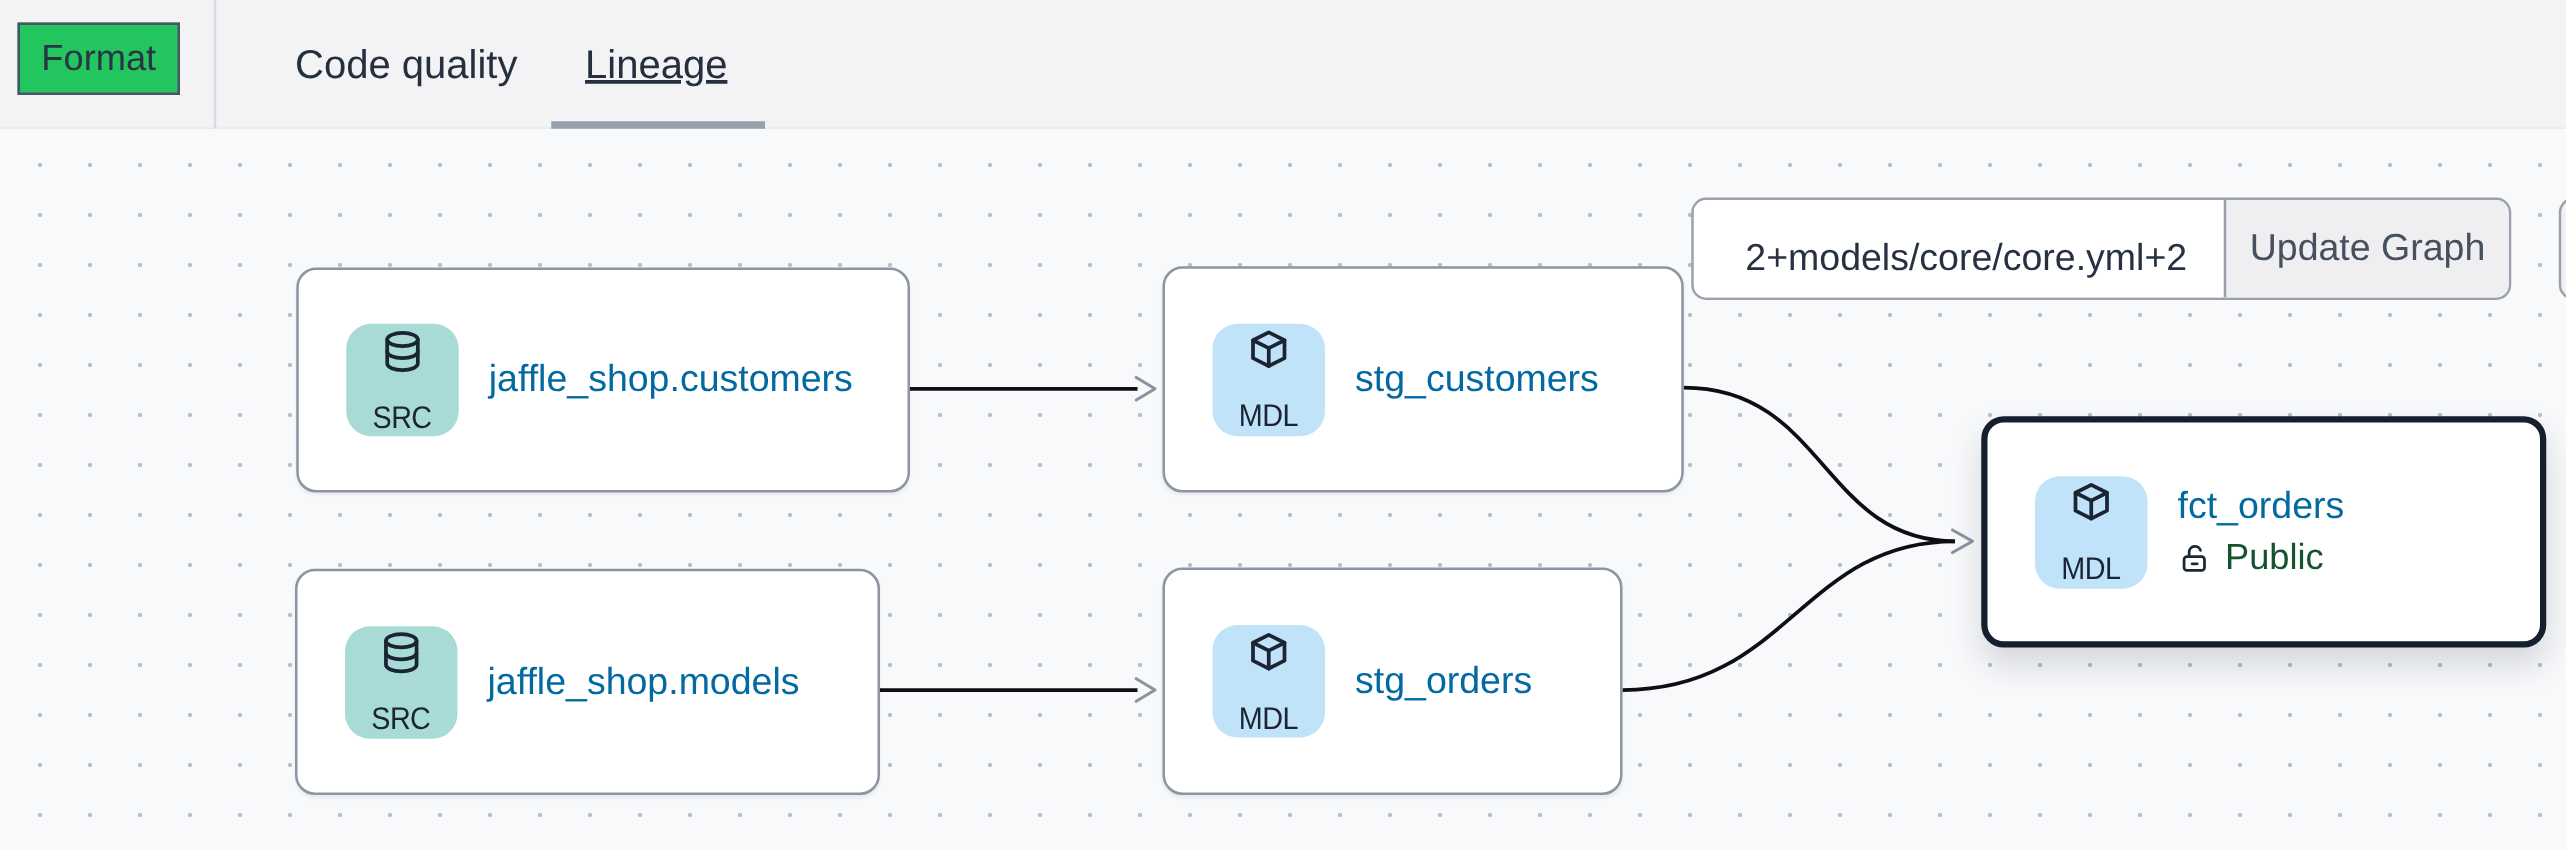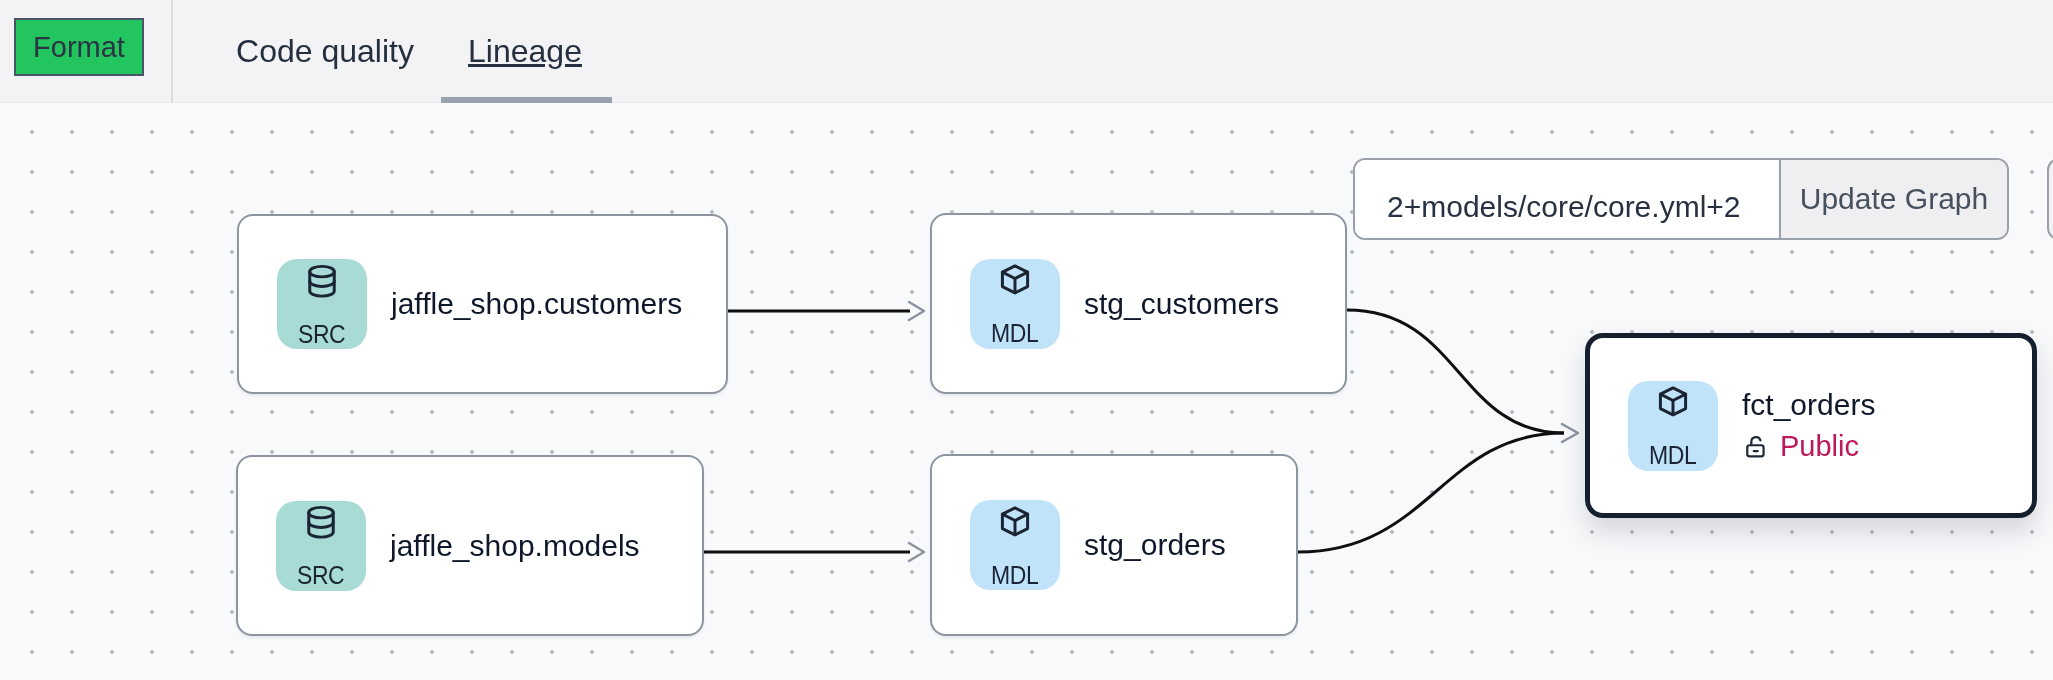--- a/index.html
+++ b/index.html
@@ -85,38 +85,38 @@
     display: flex; flex-direction: column; align-items: center; justify-content: center;
     flex: none; gap: 18px;
   }
   .tile.src { background: #a9dbd6; }
   .tile.mdl { background: #c0e3f9; }
   .tile svg { display: block; }
   .tile-label {
     font-size: 25px; font-weight: 500; color: #1a2433;
     letter-spacing: -0.5px; transform: scaleX(0.92); line-height: 1;
   }
-  .node-title { font-size: 30px; color: #0f172a; white-space: nowrap; }
+  .node-title { font-size: 30px; color: #0369a1; white-space: nowrap; }
   .node-text-col { display: flex; flex-direction: column; gap: 8px; }
   .access-row { display: flex; align-items: center; gap: 10px; }
   .access-row svg { display: block; }
-  .access-label { font-size: 29px; color: #be185d; }
+  .access-label { font-size: 29px; color: #14532d; }
 
   
   .selector-group {
     position: absolute; left: 1353px; top: 158px; width: 656px; height: 82px;
     border: 2px solid #9aa1ac; border-radius: 12px;
     display: flex; overflow: hidden; z-index: 6;
     background: #ffffff;
   }
   .selector-input {
     width: 424px; height: 100%;
     border: none; outline: none; background: #ffffff;
     font-family: "Liberation Sans", "DejaVu Sans", sans-serif;
-    font-size: 30px; color: #273142; padding: 16px 20px 0 32px;
+    font-size: 30px; color: #273142; padding: 16px 20px 0 32px; text-align: center;
   }
   .update-graph-btn {
     flex: 1; height: 100%;
     background: #efeff1;
     border: none; border-left: 2px solid #9aa1ac;
     font-family: "Liberation Sans", "DejaVu Sans", sans-serif;
     font-size: 30px; color: #47505f;
     display: flex; align-items: center; justify-content: center;
     cursor: pointer;
   }

